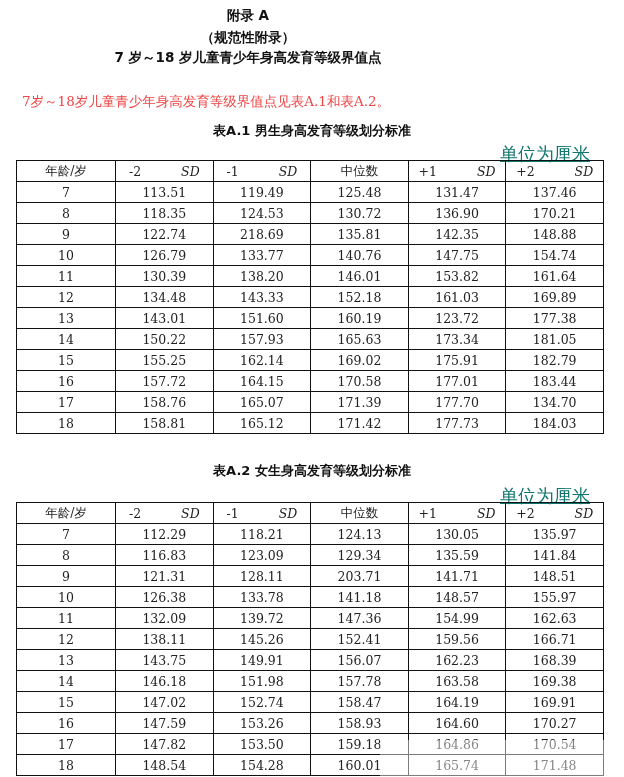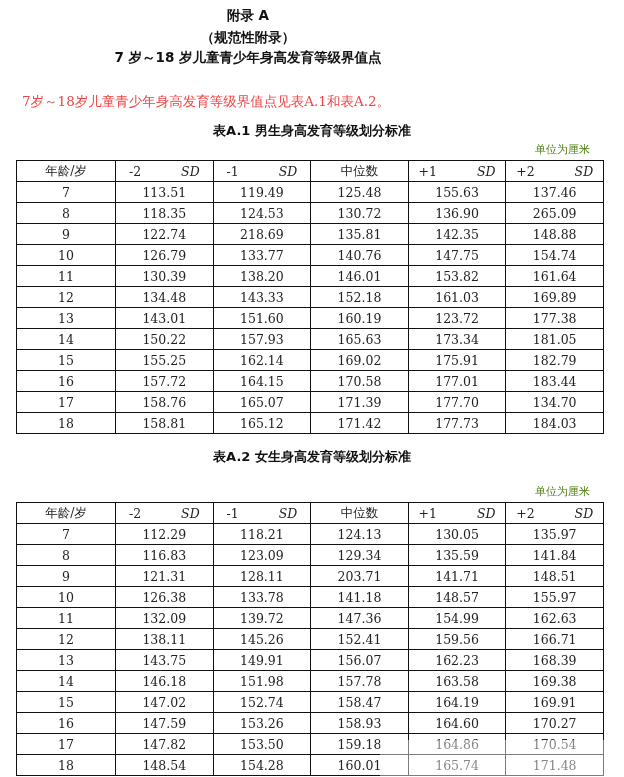--- a/index.html
+++ b/index.html
@@ -6,21 +6,21 @@
   body { width: 624px; height: 777px; overflow: hidden; position: relative;
          font-family: "DejaVu Serif", "Liberation Serif", serif; color: #1a1a1a; }
   .center-title { position: absolute; left: 0; width: 496px; text-align: center;
                   font-family: "DejaVu Sans", "Liberation Sans", sans-serif; font-weight: bold; font-size: 13.5px; color: #111; }
   .t1 { top: 7px; }
   .t2 { top: 29px; }
   .t3 { top: 49px; }
   .intro { position: absolute; left: 22px; top: 93px; font-size: 13.5px; color: #ef4444; }
   .tbl-title { position: absolute; left: 0; width: 624px; text-align: center;
                font-family: "DejaVu Sans", "Liberation Sans", sans-serif; font-weight: bold; font-size: 13px; color: #111; }
-  .unit { position: absolute; right: 34px; font-size: 11px; color: #4d7c0f; }
+  .unit { position: absolute; right: 34px; font-size: 18px; color: #0f766e; text-decoration: underline; }
   table { position: absolute; left: 16px; width: 587px; border-collapse: collapse; table-layout: fixed; padding-left: 20px; }
   td, th { border: 1.5px solid #111; text-align: center; font-weight: normal;
            font-size: 12.5px; height: 20px; padding: 0; color: #222; }
   th { font-size: 12.5px; }
   th i { font-style: italic; margin-left: 40px; }
   col.c0 { width: 99px; }
   col.c { width: 97.6px; }
   .overlay { position: absolute; left: 380px; top: 740px; width: 230px; height: 37px;
              background: rgba(255,255,255,0.45); pointer-events: none; }
 </style>
@@ -52,30 +52,30 @@
         <th>+1<i>SD</i></th>
         <th>+2<i>SD</i></th>
       </tr>
     </thead>
   <tbody>
       <tr>
         <td>7</td>
         <td>113.51</td>
         <td>119.49</td>
         <td>125.48</td>
-        <td>155.63</td>
+        <td>131.47</td>
         <td>137.46</td>
       </tr>
       <tr>
         <td>8</td>
         <td>118.35</td>
         <td>124.53</td>
         <td>130.72</td>
         <td>136.90</td>
-        <td>265.09</td>
+        <td>170.21</td>
       </tr>
       <tr>
         <td>9</td>
         <td>122.74</td>
         <td>218.69</td>
         <td>135.81</td>
         <td>142.35</td>
         <td>148.88</td>
       </tr>
       <tr>
@@ -146,21 +146,21 @@
         <td>18</td>
         <td>158.81</td>
         <td>165.12</td>
         <td>171.42</td>
         <td>177.73</td>
         <td>184.03</td>
       </tr>
     </tbody>
 </table>
 
-<div class="tbl-title" style="top:448px;">表A.2  女生身高发育等级划分标准</div>
+<div class="tbl-title" style="top:462px;">表A.2  女生身高发育等级划分标准</div>
 <div class="unit" style="top:484px;">单位为厘米</div>
 <table style="top:502px;" id="tbl1">
   <colgroup>
       <col class="c0">
       <col class="c">
       <col class="c">
       <col class="c">
       <col class="c">
       <col class="c">
     </colgroup>

